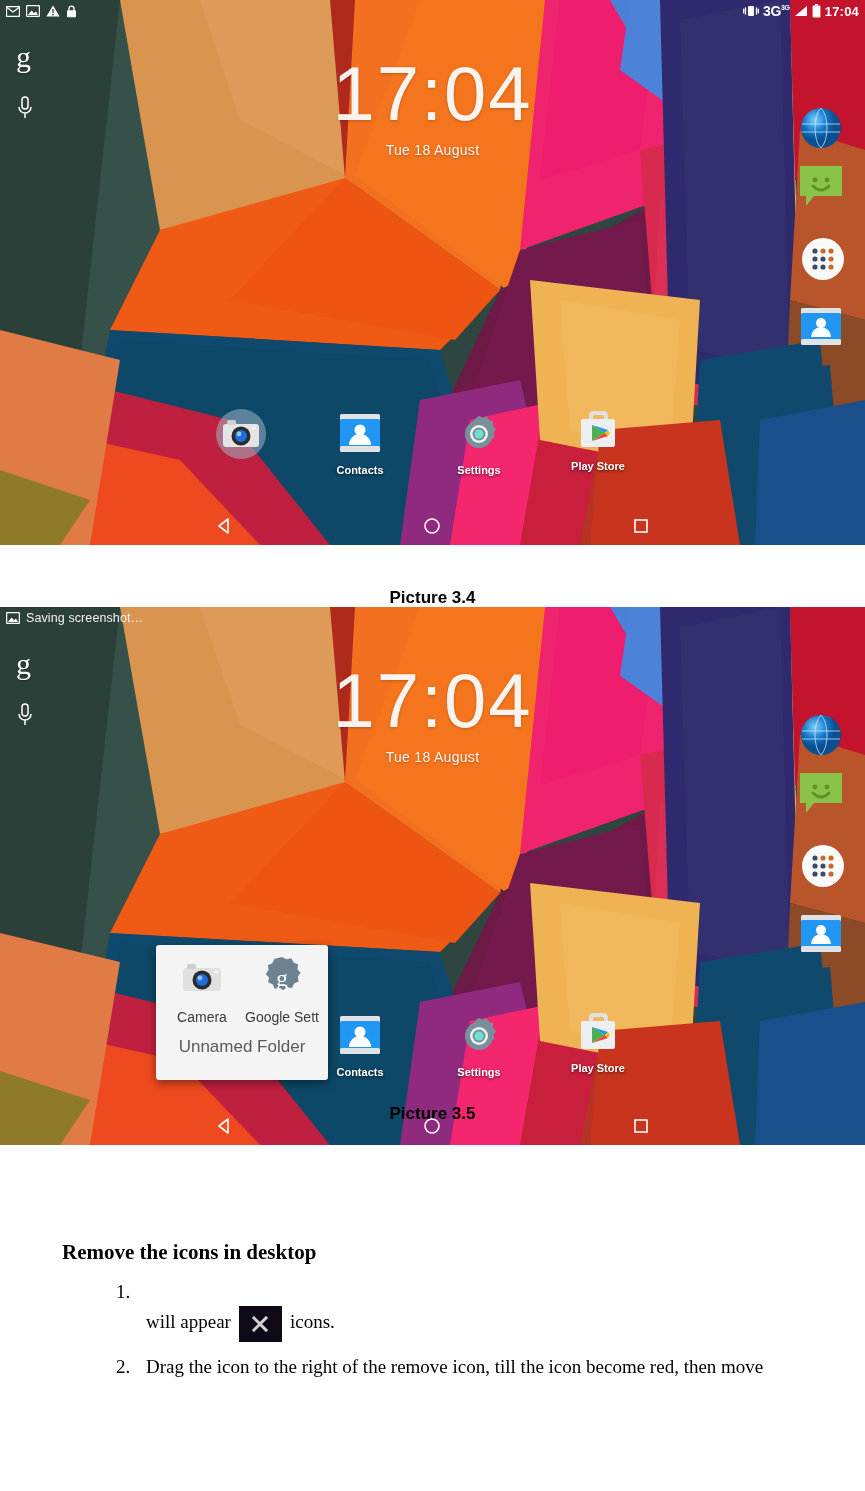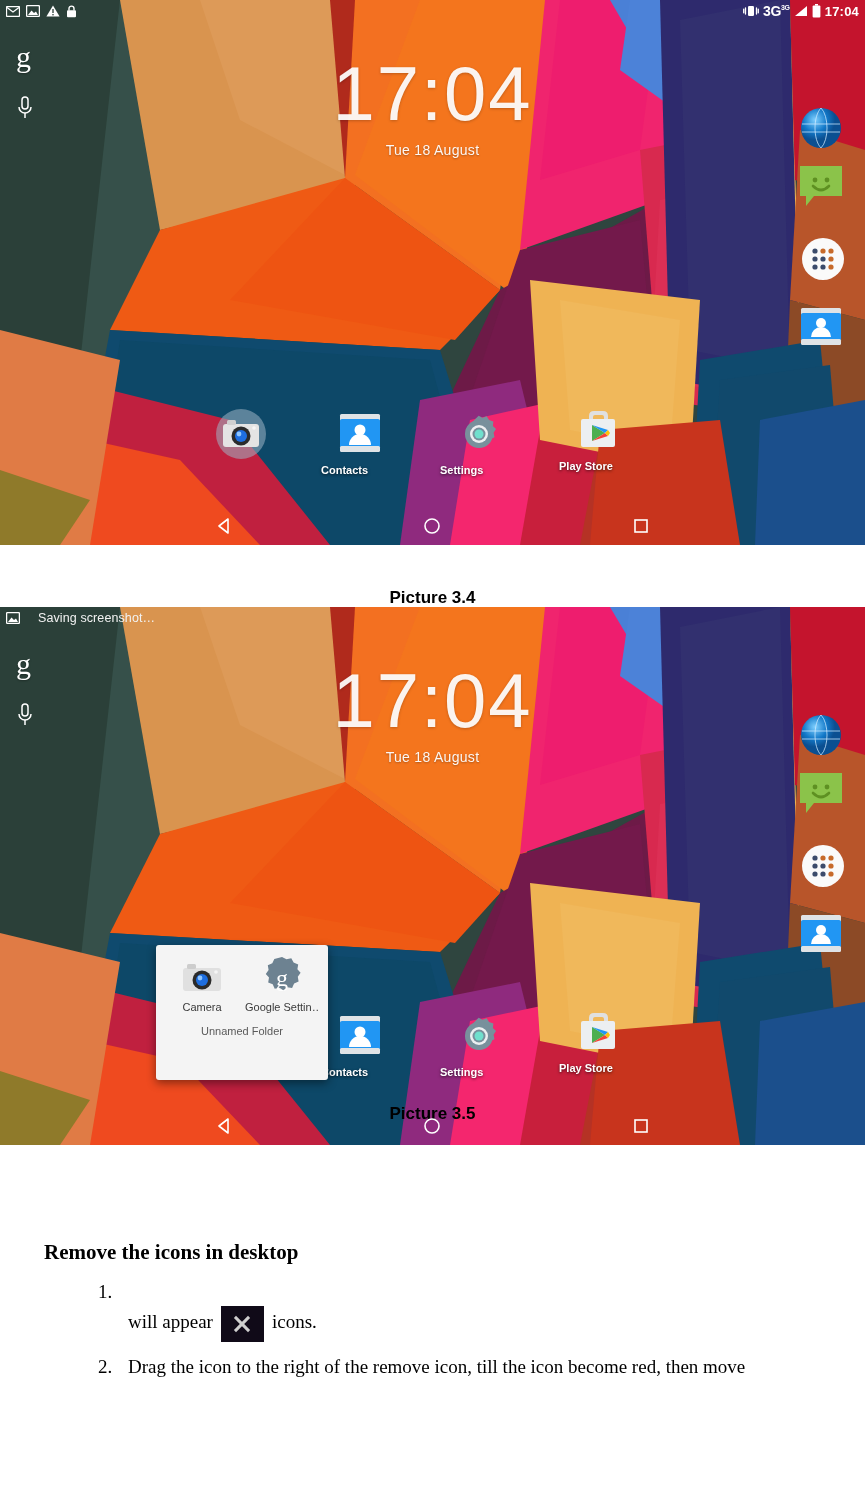--- a/index.html
+++ b/index.html
@@ -41,21 +41,21 @@
   .sb-left { display:flex; align-items:center; gap:6px; }
   .sb-right { margin-left:auto; display:flex; align-items:center; gap:4px; }
   .sb-icon { display:inline-flex; align-items:center; justify-content:center; }
   .sb-icon svg { display:block; }
   .sb-time { font-size:13px; letter-spacing:0.2px; }
   .sb-3g { font-size:14px; font-weight:bold; letter-spacing:-0.3px; position:relative; }
   .sb-3g sup { font-size:7px; vertical-align:super; }
   .sb-note {
     font-family:"Liberation Sans", sans-serif;
     font-size:12.5px; font-weight:normal; color:#f2f2f2;
-    margin-left:12px; letter-spacing:0.1px;
+    margin-left:0; letter-spacing:0.1px;
   }
 
   
   .gside { position:absolute; left:16px; z-index:15; color:#fff; }
   .g-logo {
     font-family:"Liberation Serif", serif;
     font-size:30px; line-height:1; color:#fff;
     text-shadow: 0 1px 2px rgba(0,0,0,.35);
   }
   .mic-ico { width:18px; height:26px; }
@@ -75,21 +75,21 @@
     font-weight:300;
   }
   .clock-date {
     font-family:"Liberation Sans", sans-serif;
     font-size:14px; color:rgba(255,255,255,.95);
     margin-top:12px; letter-spacing:.3px;
     text-shadow:0 1px 2px rgba(0,0,0,.3);
   }
 
   
-  .app { position:absolute; width:78px; text-align:left; z-index:16; }
+  .app { position:absolute; width:78px; text-align:center; z-index:16; }
   .app .ico { width:52px; height:52px; margin:0 auto; position:relative; }
   .app .lbl {
     font-family:"Liberation Sans", sans-serif;
     font-size:11px; color:#fff; margin-top:4px;
     text-shadow:0 1px 3px rgba(0,0,0,.65);
     white-space:nowrap; font-weight:bold;
   }
   .side-app { position:absolute; width:46px; height:46px; z-index:16; }
 
   
@@ -107,39 +107,39 @@
     background:#f4f4f4;
     border-radius:3px;
     box-shadow:0 3px 10px rgba(0,0,0,.45);
     padding:10px 6px 6px;
   }
   .folder-grid { display:flex; justify-content:space-around; }
   .folder-item { width:74px; text-align:center; }
   .folder-item .fico { width:46px; height:46px; margin:0 auto; }
   .folder-item .flbl {
     font-family:"Liberation Sans", sans-serif;
-    font-size:11px; color:#3a3a3a; margin-top:0;
+    font-size:14px; color:#3a3a3a; margin-top:8px;
     white-space:nowrap; overflow:hidden; text-overflow:clip;
   }
   .folder-name {
     font-family:"Liberation Sans", sans-serif;
-    text-align:center; font-size:11px; color:#5a5a5a; margin-top:12px;
+    text-align:center; font-size:17px; color:#5a5a5a; margin-top:12px;
   }
 
   
   .caption {
     position:absolute; left:0; right:0; text-align:center;
     font-family:"Liberation Sans", sans-serif;
     font-size:17px; font-weight:bold; color:#000;
   }
   #cap1 { top:588px; }
   #cap2 { top:1104px; }
 
   
-  .doc { position:absolute; left:0; top:1240px; width:809px; }
+  .doc { position:absolute; left:0; top:1240px; width:809px;padding-left:18px; }
   .sec-title {
     font-family:"Liberation Serif", serif;
     font-weight:bold; font-size:21px; color:#000;
     margin:0 0 12px 44px;
   }
   .olist { margin:0; padding:0; list-style:none; }
   .oitem {
     display:flex; align-items:flex-start;
     font-family:"Liberation Serif", serif;
     font-size:19px; color:#000; line-height:1.55;

